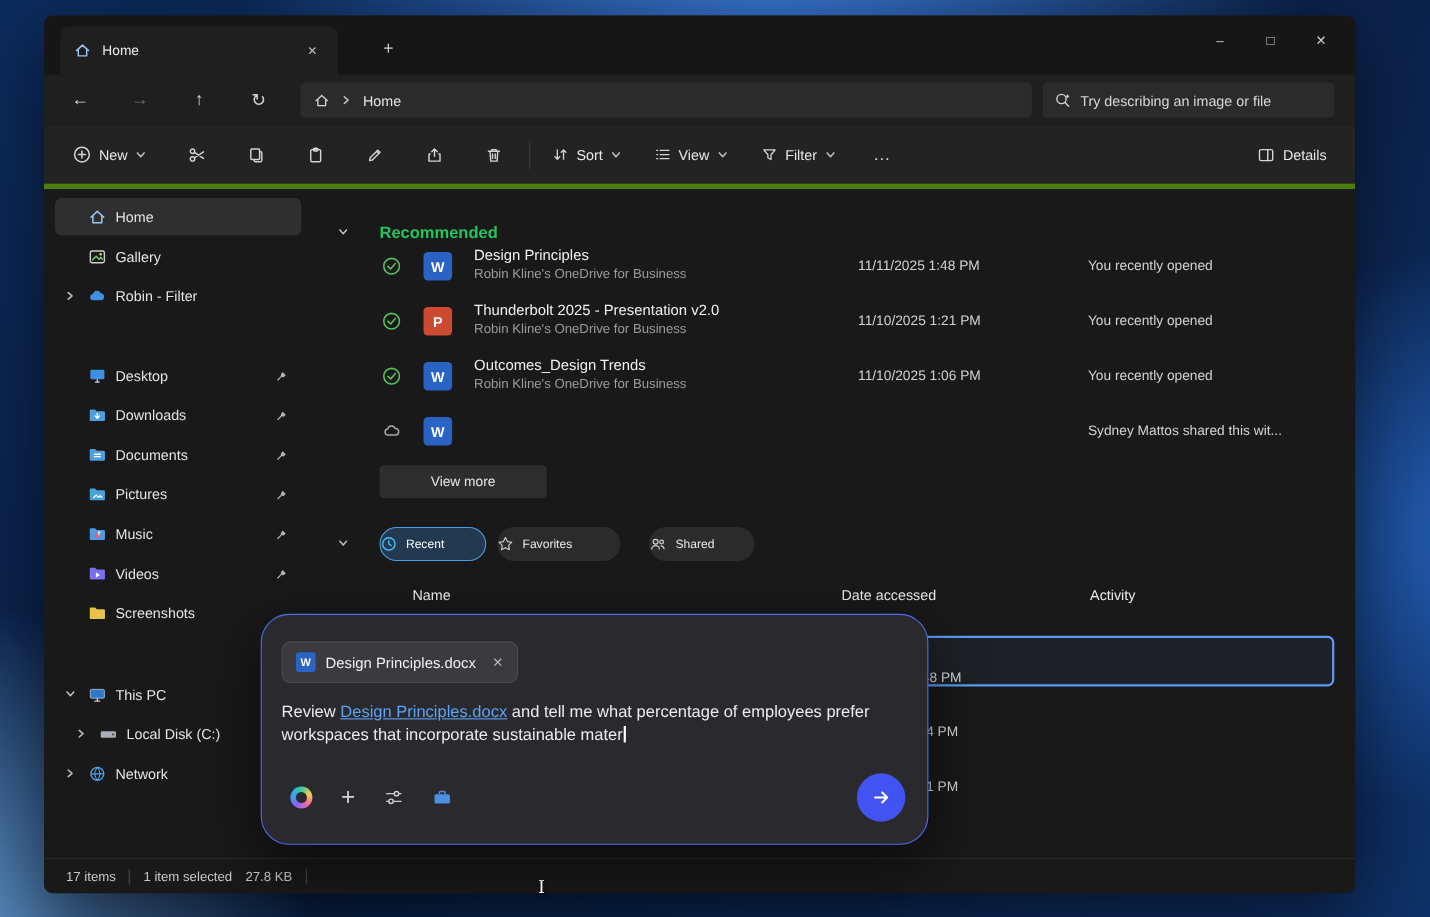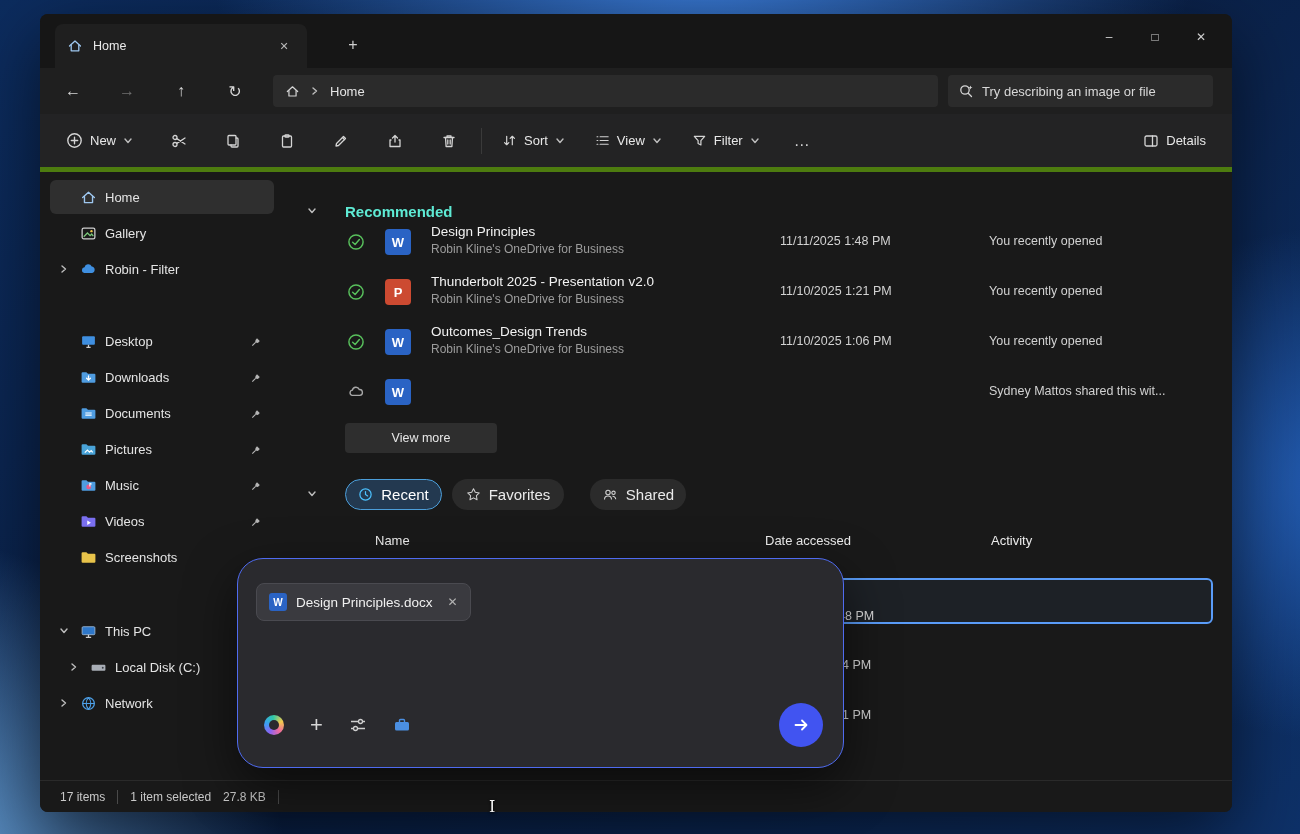--- a/index.html
+++ b/index.html
@@ -47,35 +47,35 @@
   .sbitem.sel{background:#2f2f2f}
   .gutter{width:15px;display:flex;align-items:center;justify-content:center}
   .sbicon{width:20px;height:20px;display:flex;align-items:center;justify-content:center}
   .sblabel{flex:1;white-space:nowrap;overflow:hidden}
   .pin{width:15px;height:15px;margin-right:4px}
 
   
   .main{position:absolute;left:243px;top:158px;width:949px;height:608px}
   .rechead{position:absolute;left:0;top:26px;height:26px;display:flex;align-items:center}
   .rechead .chevslot{position:absolute;left:24px}
-  .rechead .rectitle{position:absolute;left:62px;font-size:15px;font-weight:bold;color:#5eead4;white-space:nowrap}
+  .rechead .rectitle{position:absolute;left:62px;font-size:15px;font-weight:bold;color:#22c55e;white-space:nowrap}
   .frow{position:absolute;left:0;width:934px;height:44px;border-radius:4px}
   .fstatus{position:absolute;left:64px;top:13px}
   .ficon{position:absolute;left:102px;top:9px;width:26px;height:26px;border-radius:4px;display:flex;align-items:center;justify-content:center;color:#fff;font-size:13px;font-weight:bold}
   .ficon.word{background:#2a63c4}
   .ficon.ppt{background:#cc4a31}
   .ftext{position:absolute;left:148px;top:4px}
   .fname{font-size:13.5px;color:#f2f2f2;white-space:nowrap}
   .floc{font-size:12px;color:#9c9c9c;margin-top:3px;white-space:nowrap}
   .fdate{position:absolute;left:497px;top:14px;font-size:12.5px;color:#d2d2d2;white-space:nowrap}
   .fact{position:absolute;left:706px;top:14px;font-size:12.5px;color:#d2d2d2;white-space:nowrap}
   .viewmore{position:absolute;left:62px;top:251px;width:152px;height:30px;background:#2e2e2e;border-radius:4px;display:flex;align-items:center;justify-content:center;font-size:12.5px;color:#e8e8e8}
   .tabsrow{position:absolute;left:0;top:307px;height:32px;width:100%}
   .tabsrow .chevslot{position:absolute;left:24px;top:10px}
-  .pill{position:absolute;top:0;height:31px;border-radius:16px;display:flex;align-items:center;justify-content:center;gap:8px;font-size:15px;color:#eaeaea;background:#2b2b2b}
+  .pill{position:absolute;top:0;height:31px;border-radius:16px;display:flex;align-items:center;gap:8px;font-size:11px;color:#eaeaea;background:#2b2b2b}
   .pill.recent{left:62px;width:97px;background:#233950;border:1px solid #4c9ed9;color:#fff}
   .pill.favs{left:169px;width:112px}
   .pill.shared{left:307px;width:96px}
   .theader{position:absolute;top:361px;font-size:13px;color:#ececec;white-space:nowrap}
   .selrow{position:absolute;left:4px;top:406px;width:926px;height:46px;border:2px solid #5a9cf8;border-radius:6px;background:rgba(90,140,210,.07)}
   .datefrag{position:absolute;font-size:12.5px;color:#d9d9d9;white-space:nowrap}
 
   
   .statusbar{position:absolute;left:0;top:766px;width:100%;height:32px;background:#191919;border-top:1px solid #2a2a2a;display:flex;align-items:center;padding:0 20px;gap:12px;color:#c9c9c9;font-size:12px}
   .ssep{width:1px;height:14px;background:#4a4a4a}
@@ -552,20 +552,23 @@
   </div>
 
 </div>
 
 <div class="overlay">
   <div class="chip">
     <span class="chipicon">W</span>
     <span>Design Principles.docx</span>
     <span class="chip-close">✕</span>
   </div>
+  <div class="prompt">
+    <span>Review </span><span class="promptlink">Design Principles.docx</span><span> and tell me what percentage of employees prefer workspaces that incorporate sustainable mater</span><span class="caret"></span>
+  </div>
   <div class="tools">
     <span class="copilot"></span>
     <span class="plusglyph">+</span>
     <span>
         <svg width="18" height="18" viewBox="0 0 18 18">
           <path d="M2 5.5 H16 M2 12.5 H16" style="stroke:#cfcfcf;stroke-width:1.3;fill:none"></path>
           <circle cx="11.5" cy="5.5" r="2" style="fill:#2a2a2e;stroke:#cfcfcf;stroke-width:1.3"></circle>
           <circle cx="6.5" cy="12.5" r="2" style="fill:#2a2a2e;stroke:#cfcfcf;stroke-width:1.3"></circle>
         </svg>
       </span>

